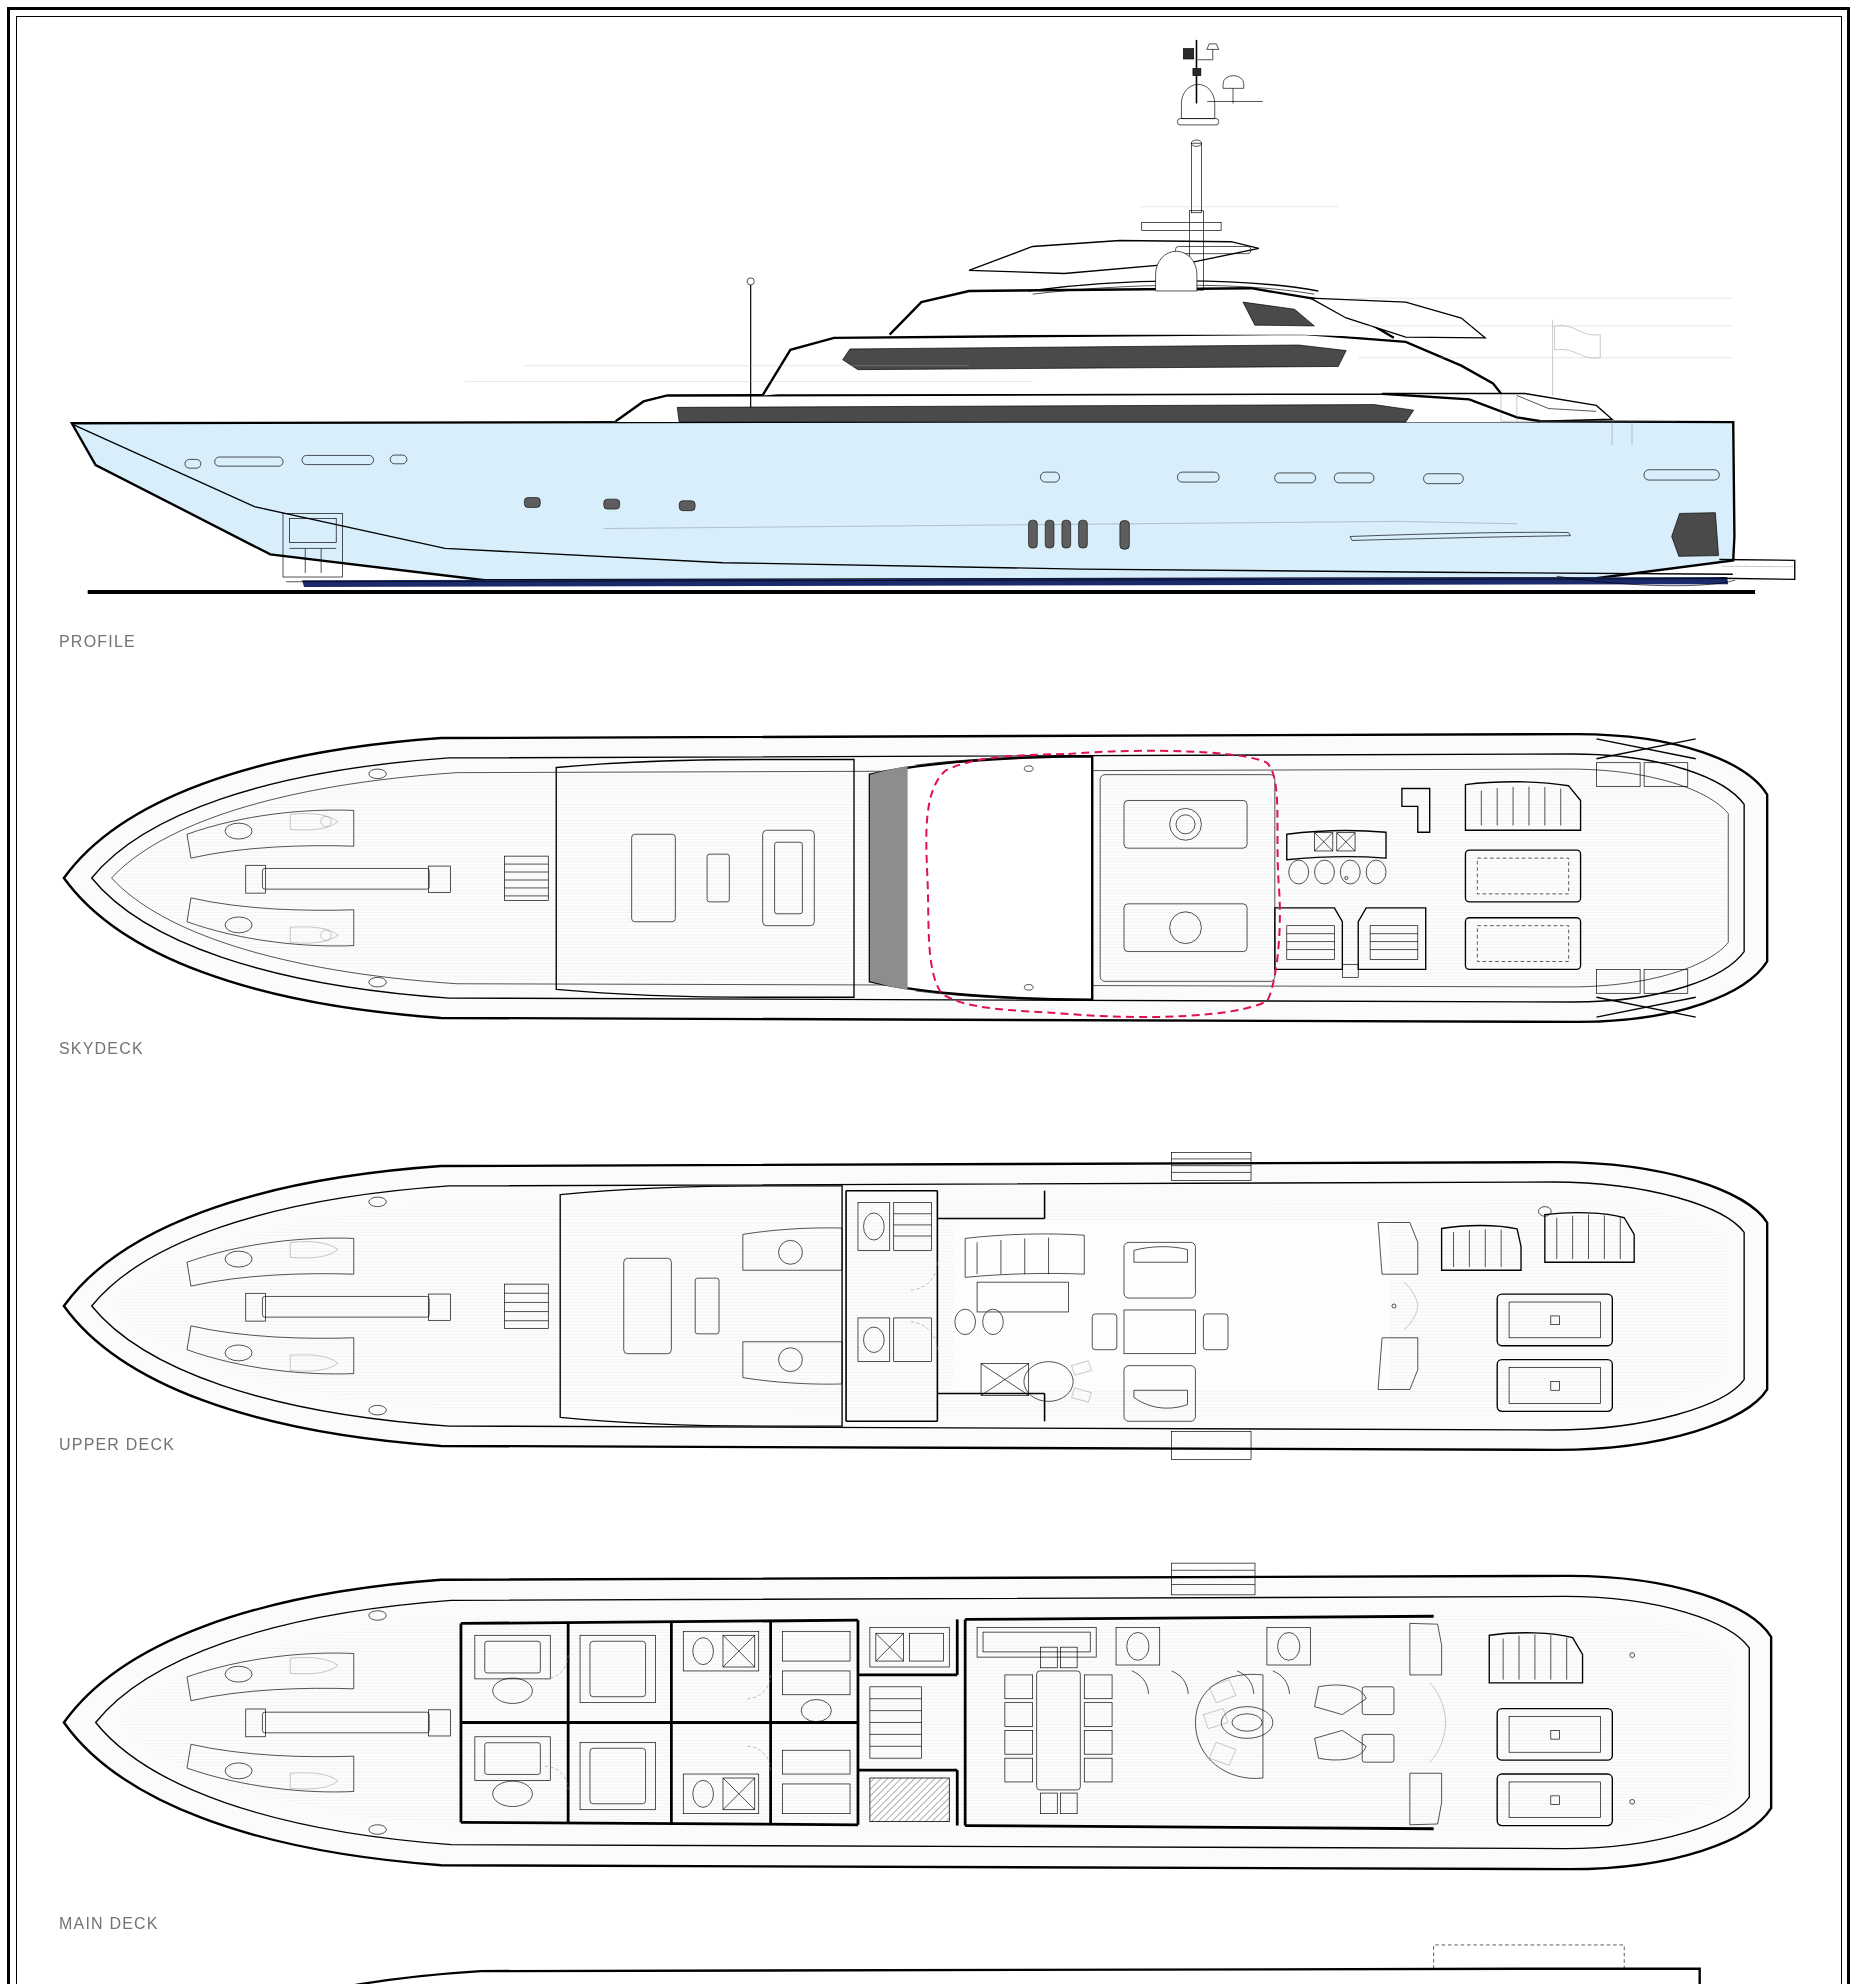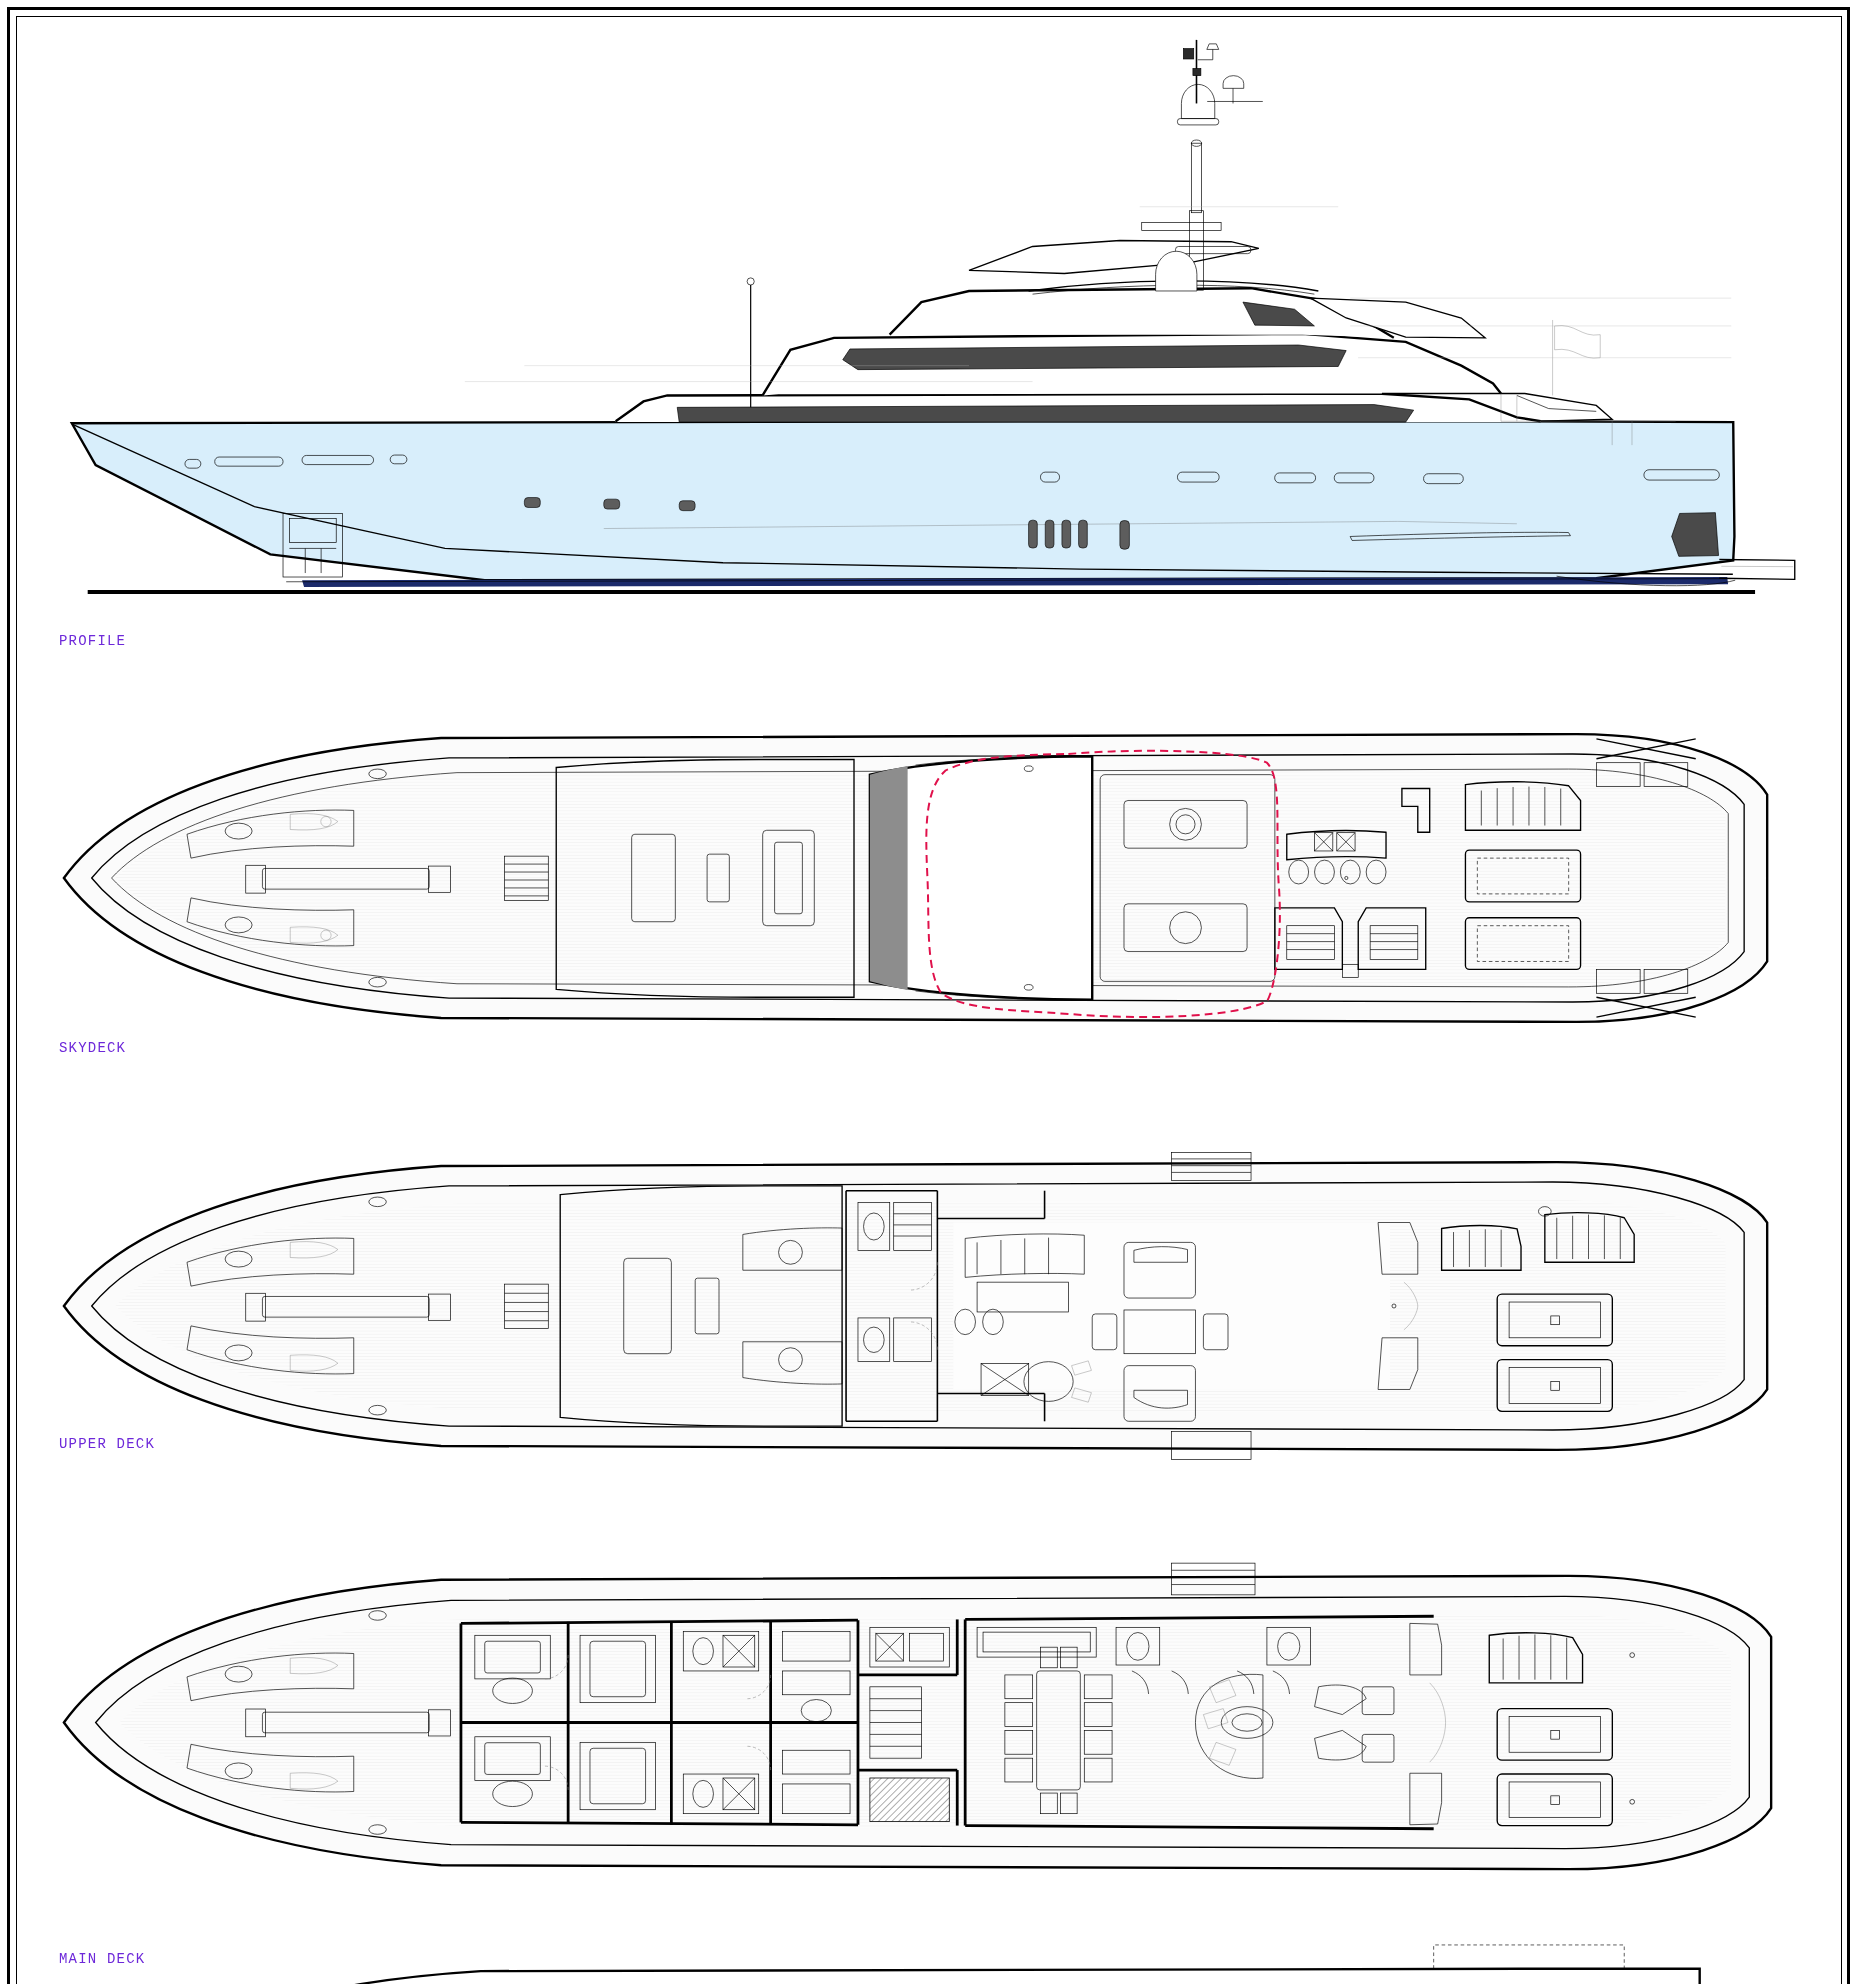--- a/index.html
+++ b/index.html
@@ -21,24 +21,24 @@
     background:#fff;
   }
   #sheet-inner {
     position:absolute; inset:5.6px;
     border:0.8px solid #000;
   }
 
   
   .deck-label {
     position:absolute;
-    font-family:Liberation Mono, monospace;
-    font-size:14px;
+    font-family:Liberation Sans, sans-serif;
+    font-size:16px;
     letter-spacing:1.2px;
-    color:#6d28d9;
+    color:#737373;
     white-space:nowrap;
   }
 
   
   .view { position:absolute; }
   .view svg { display:block; width:100%; height:100%; overflow:visible; }
 
   
   .hull-out  { fill:none; stroke:#000; stroke-width:6; }
   .hull-med  { fill:none; stroke:#000; stroke-width:3.4; }
@@ -759,21 +759,21 @@
     </g>
 
     <g class="hull-thin">
       <ellipse cx="820" cy="150" rx="22" ry="12"></ellipse>
       <ellipse cx="820" cy="690" rx="22" ry="12"></ellipse>
       <circle cx="3980" cy="250" r="6"></circle>
       <circle cx="3980" cy="620" r="6"></circle>
     </g>
   </svg>
 </div>
-<div class="deck-label" style="left:59px; top:1915px;margin-top:36px;">MAIN DECK</div>
+<div class="deck-label" style="left:59px; top:1915px;">MAIN DECK</div>
 
 <div class="view" id="view-lower" style="left:52px; top:1937px; width:1739px; height:381px;">
   <svg viewBox="0 0 4380 960" preserveAspectRatio="none">
     <defs>
       <pattern id="teak4" width="8" height="8" patternUnits="userSpaceOnUse">
         <rect width="8" height="8" fill="#fcfcfc"></rect>
         <line x1="0" y1="0" x2="8" y2="0" stroke="#d8d8d8" stroke-width="1"></line>
       </pattern>
       <pattern id="grit" width="10" height="10" patternUnits="userSpaceOnUse">
         <rect width="10" height="10" fill="#f6f6f6"></rect>

